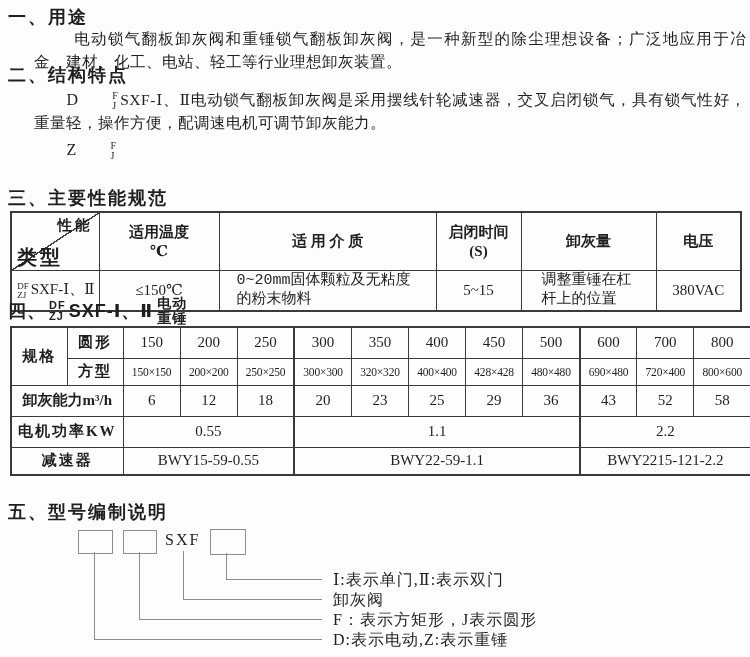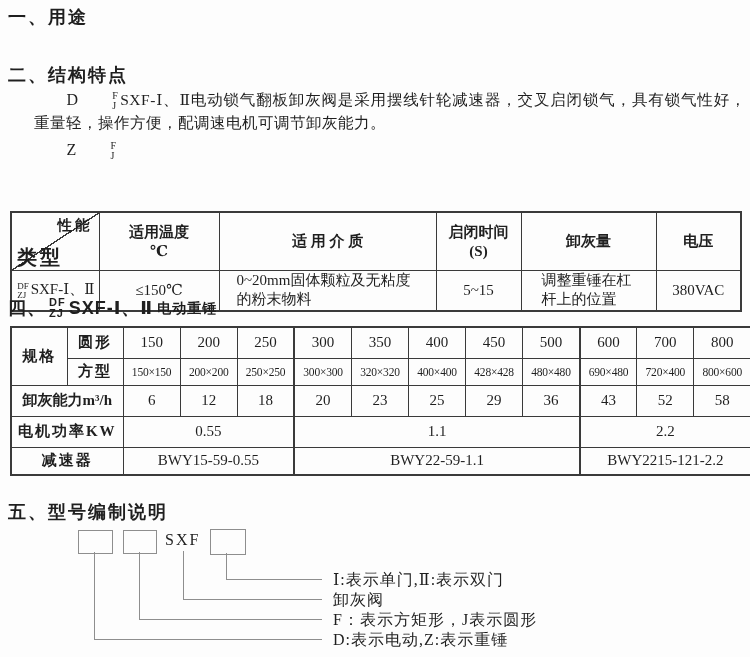--- a/index.html
+++ b/index.html
@@ -36,68 +36,70 @@
   }
   #t1{left:10px; top:211px; width:730px; border:2px solid var(--border);}
   #t1 th{font-size:15px; font-weight:bold; white-space:pre-line; line-height:19px;}
   #t1 td{font-size:15px; line-height:19px;}
   #t1 .corner{position:relative;
     background:linear-gradient(to bottom right,
       transparent calc(50% - 0.7px), var(--border) calc(50% - 0.7px),
       var(--border) calc(50% + 0.7px), transparent calc(50% + 0.7px));}
   .c-top{position:absolute; top:3px; right:6px; font-size:14.5px; font-weight:bold; letter-spacing:3px;}
   .c-bot{position:absolute; bottom:3px; left:5px; font-size:20px; font-weight:bold; letter-spacing:3px;}
-  .cell-inner{display:inline-block; text-align:left;}
+  .cell-inner{display:inline-block; text-align:left;font-family:Liberation Mono, monospace;}
   #t2{left:10px; top:326px; width:742px; border:2px solid var(--border);}
   #t2 th{font-size:15px; font-weight:bold; letter-spacing:2px;}
   #t2 td{font-size:15px;}
   #t2 tr.sq td{font-size:11.5px; letter-spacing:-0.2px;}
   #t2 .grp{border-left:2px solid var(--border);margin-top:18px;}
   
   #s4-heading{
     position:absolute; left:8px; top:296px; display:flex; align-items:center;
     font-family:"Liberation Sans","DejaVu Sans",sans-serif;
     font-weight:bold; font-size:18px; letter-spacing:1px; white-space:nowrap;
   }
   #s4-heading .stackA{
     display:inline-flex; flex-direction:column; font-size:11px; line-height:11px;
     margin:0 3px; text-align:left;
   }
   #s4-heading .stackB{
-    display:inline-flex; flex-direction:row; font-size:14px; line-height:15px;
+    display:inline-flex; flex-direction:column; font-size:14px; line-height:15px;
     margin:0 4px; letter-spacing:1px;
   }
   
   .dg-box{position:absolute; border:1.3px solid var(--line); background:transparent;}
   .vline{position:absolute; width:1.3px; background:var(--line);}
   .hline{position:absolute; height:1.3px; background:var(--line);}
   .dg-model{position:absolute; font-size:16px; letter-spacing:2px;}
   .dg-label{position:absolute; left:333px; font-size:16px; letter-spacing:1px; white-space:nowrap;}
 </style>
 </head>
 <body>
 
 <div class="doc">
 
   <div class="heading" style="top:5px">一、用途</div>
+  <div class="para" style="top:27px; text-indent:2.6em;">电动锁气翻板卸灰阀和重锤锁气翻板卸灰阀，是一种新型的除尘理想设备；广泛地应用于冶金、建材、化工、电站、轻工等行业理想卸灰装置。</div>
 
   <div class="heading" style="top:63px">二、结构特点</div>
   <div class="para" style="top:88px; text-indent:2.1em;">
     <span class="bigletter">D</span><span class="stack2">
         <span>F</span>
         <span>J</span>
       </span><span>SXF-Ⅰ、Ⅱ电动锁气翻板卸灰阀是采用摆线针轮减速器，交叉启闭锁气，具有锁气性好，重量轻，操作方便，配调速电机可调节卸灰能力。</span>
   </div>
   <div class="para" style="top:138px; text-indent:2.1em;">
     <span class="bigletter">Z</span><span class="stack2">
         <span>F</span>
         <span>J</span>
       </span>
   </div>
 
+  <div class="heading" style="top:186px">三、主要性能规范</div>
 
   <table id="t1">
     <colgroup>
       <col style="width:88px">
         <col style="width:120px">
         <col style="width:217px">
       <col style="width:85px">
         <col style="width:135px">
         <col style="width:85px">
     </colgroup>

